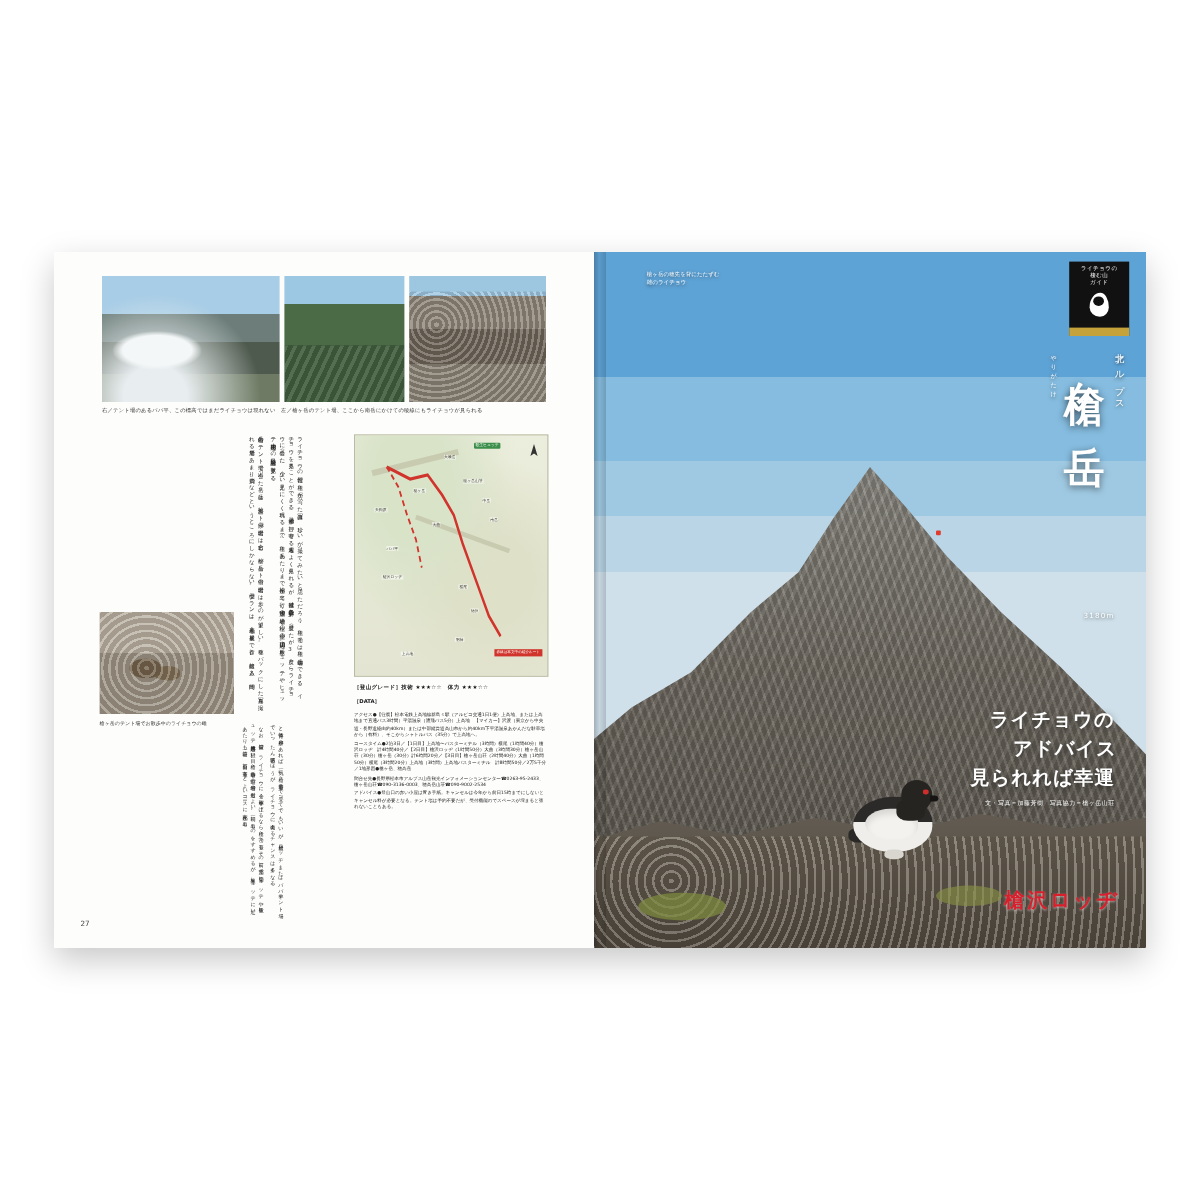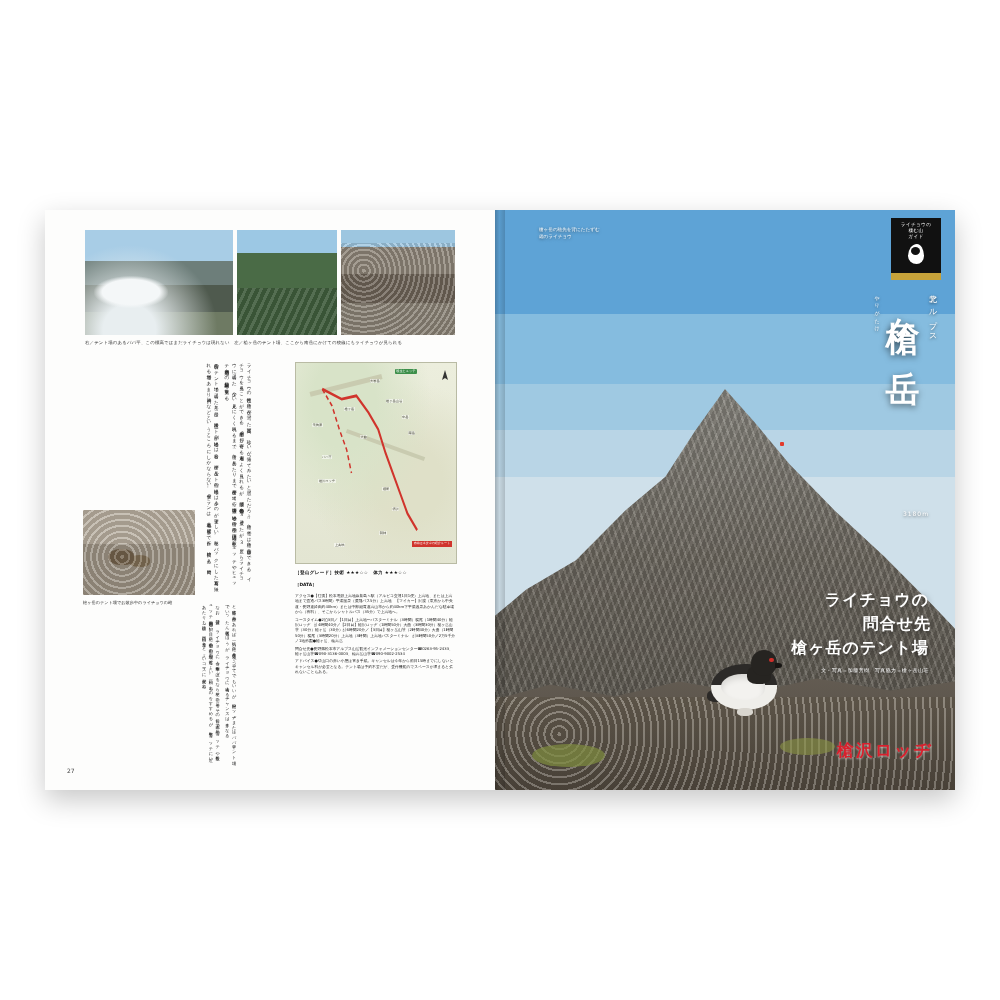--- a/index.html
+++ b/index.html
@@ -244,22 +244,22 @@
 
       <div class="vtitle">
         <div class="sub">北アルプス</div>
         <div class="main">槍ヶ岳</div>
         <div class="ruby">やりがたけ</div>
       </div>
       <div class="elev">3180m</div>
 
       <div class="catch">
         <div>ライチョウの</div>
-        <div class="l2">問合せ先</div>
-        <div>槍ヶ岳のテント場</div>
+        <div class="l2">アドバイス</div>
+        <div>見られれば幸運</div>
       </div>
       <div class="credit">文・写真＝加藤芳樹　写真協力＝槍ヶ岳山荘</div>
 
       <div class="stamp">槍沢ロッヂ</div>
     </div>
 
     <div class="gutter"></div>
   </div>
 
 </div>

